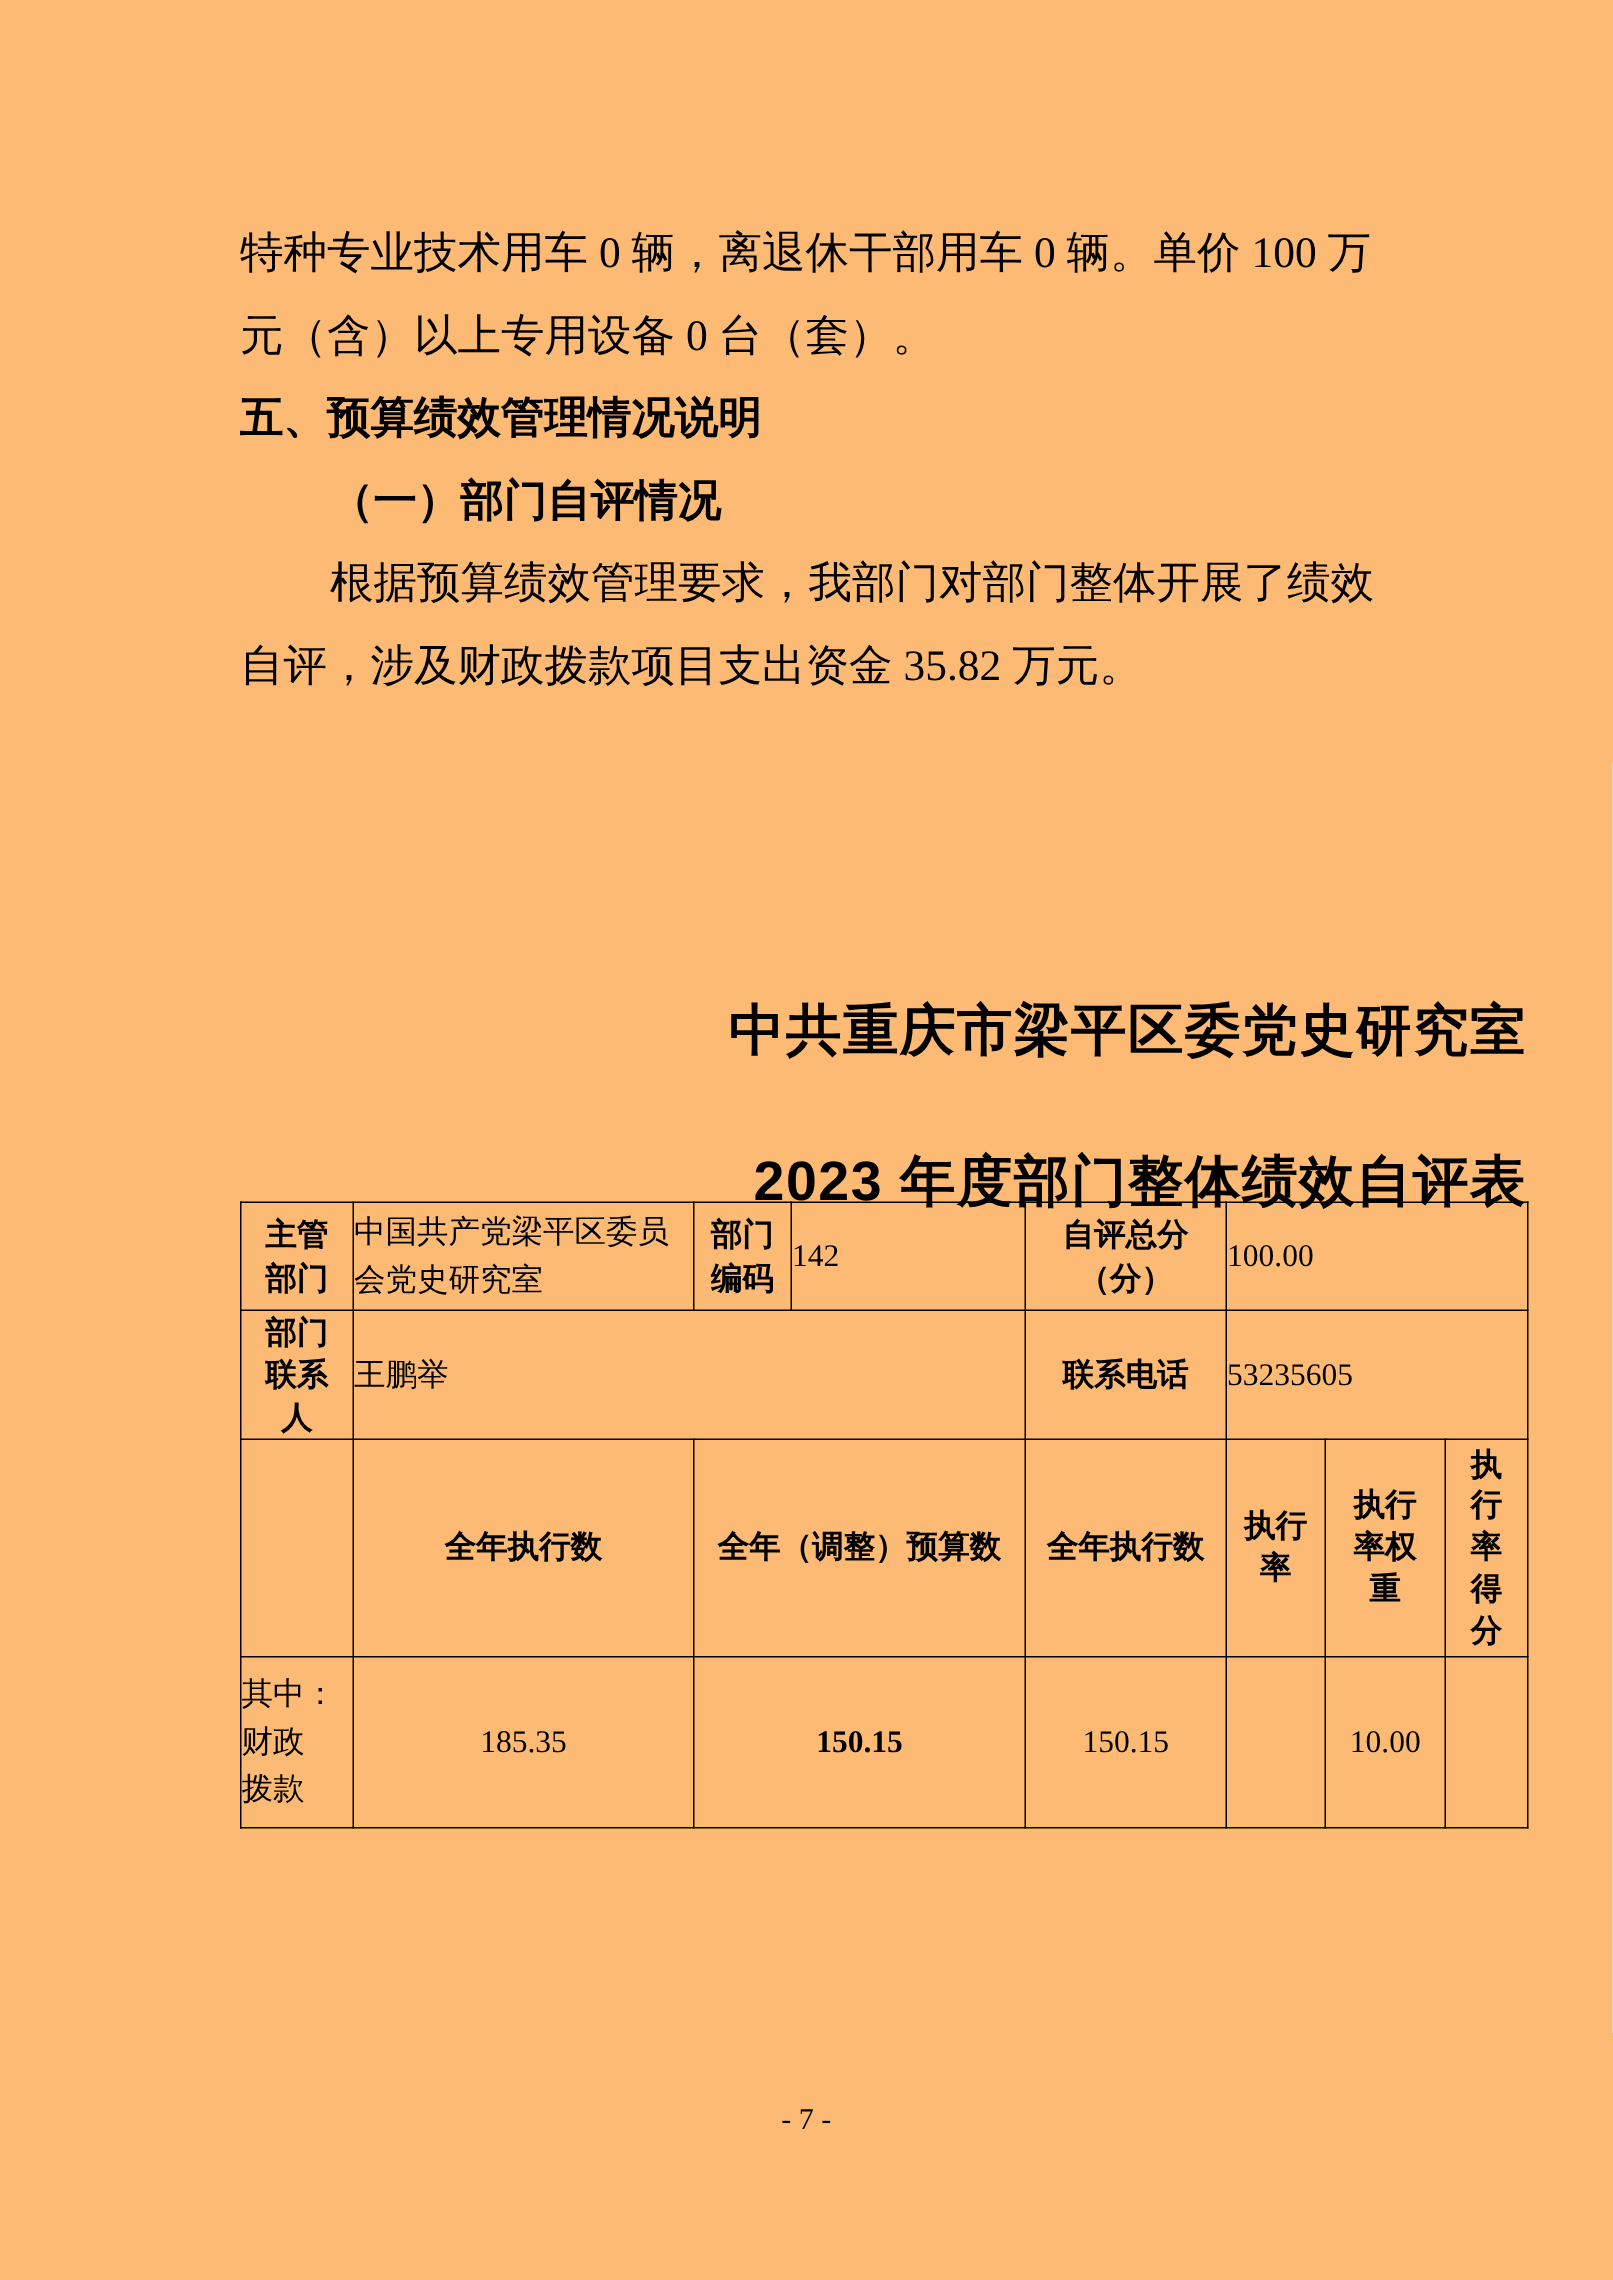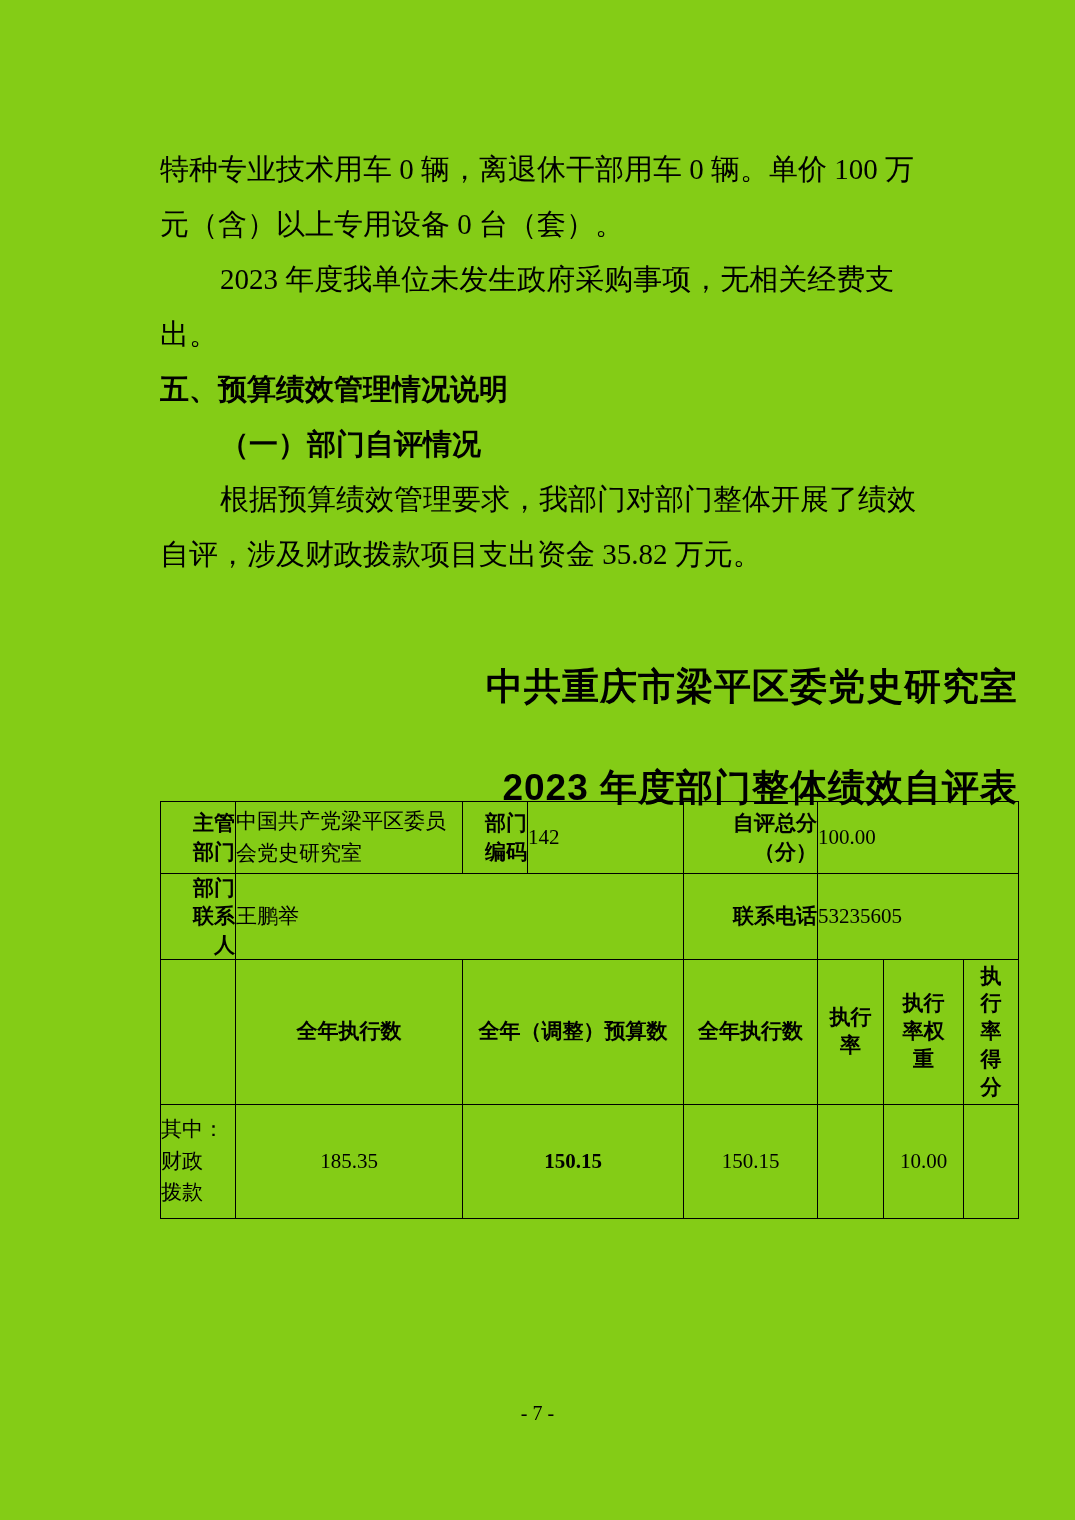--- a/index.html
+++ b/index.html
@@ -1,21 +1,21 @@
 <!DOCTYPE html>
 <html><head>
 <meta charset="utf-8">
 <style>
   * { margin:0; padding:0; box-sizing:border-box; }
   html,body { background:#e8e8e8; }
   .page {
     position:relative;
     width:1075px; height:1520px;
     margin:0 auto;
-    background:#84cc16;
+    background:#fdba74;
     color:#000000;
     font-family:"Liberation Serif","DejaVu Serif",serif;
     overflow:hidden;
   }
   
   .content {
     position:absolute; left:160px; top:142px; width:760px;
   }
   .content p {
     font-size:29px;
@@ -56,43 +56,41 @@
     white-space:pre-line;
     vertical-align:middle;
     overflow:hidden;
     padding:0;
   }
   .r1 { height:72px; }
   .r2 { height:85px; }
   .r3 { height:145px; }
   .r4 { height:93px; }
   .r5 { height:114px; }
-  .lbl   { font-weight:bold; text-align:right; line-height:1.35; }
+  .lbl   { font-weight:bold; text-align:center; line-height:1.35; }
   .val   { text-align:left; padding-left:11px; line-height:1.5; }
   .hdr   { font-weight:bold; text-align:center; line-height:1.32; }
   .rowlbl{ text-align:left; padding-left:5px; line-height:1.5; }
   .num   { text-align:center; }
   .bold  { font-weight:bold; }
   
   .footer {
     position:absolute; left:0; top:1402px; width:100%;
     text-align:center;
     font-size:20px;
   }
 </style>
 </head>
 <body>
 
 <div class="page">
 
   <div class="content">
     <p>特种专业技术用车 0 辆，离退休干部用车 0 辆。单价 100 万
 元（含）以上专用设备 0 台（套）。</p>
-    <p class="indent">2023 年度我单位未发生政府采购事项，无相关经费支
-出。</p>
     <p class="h-hei">五、预算绩效管理情况说明</p>
     <p class="h-kai indent">（一）部门自评情况</p>
     <p class="indent">根据预算绩效管理要求，我部门对部门整体开展了绩效
 自评，涉及财政拨款项目支出资金 35.82 万元。</p>
   </div>
 
   <div class="titles">
     <div class="doc-title">中共重庆市梁平区委党史研究室</div>
     <div class="doc-title">2023 年度部门整体绩效自评表</div>
   </div>

